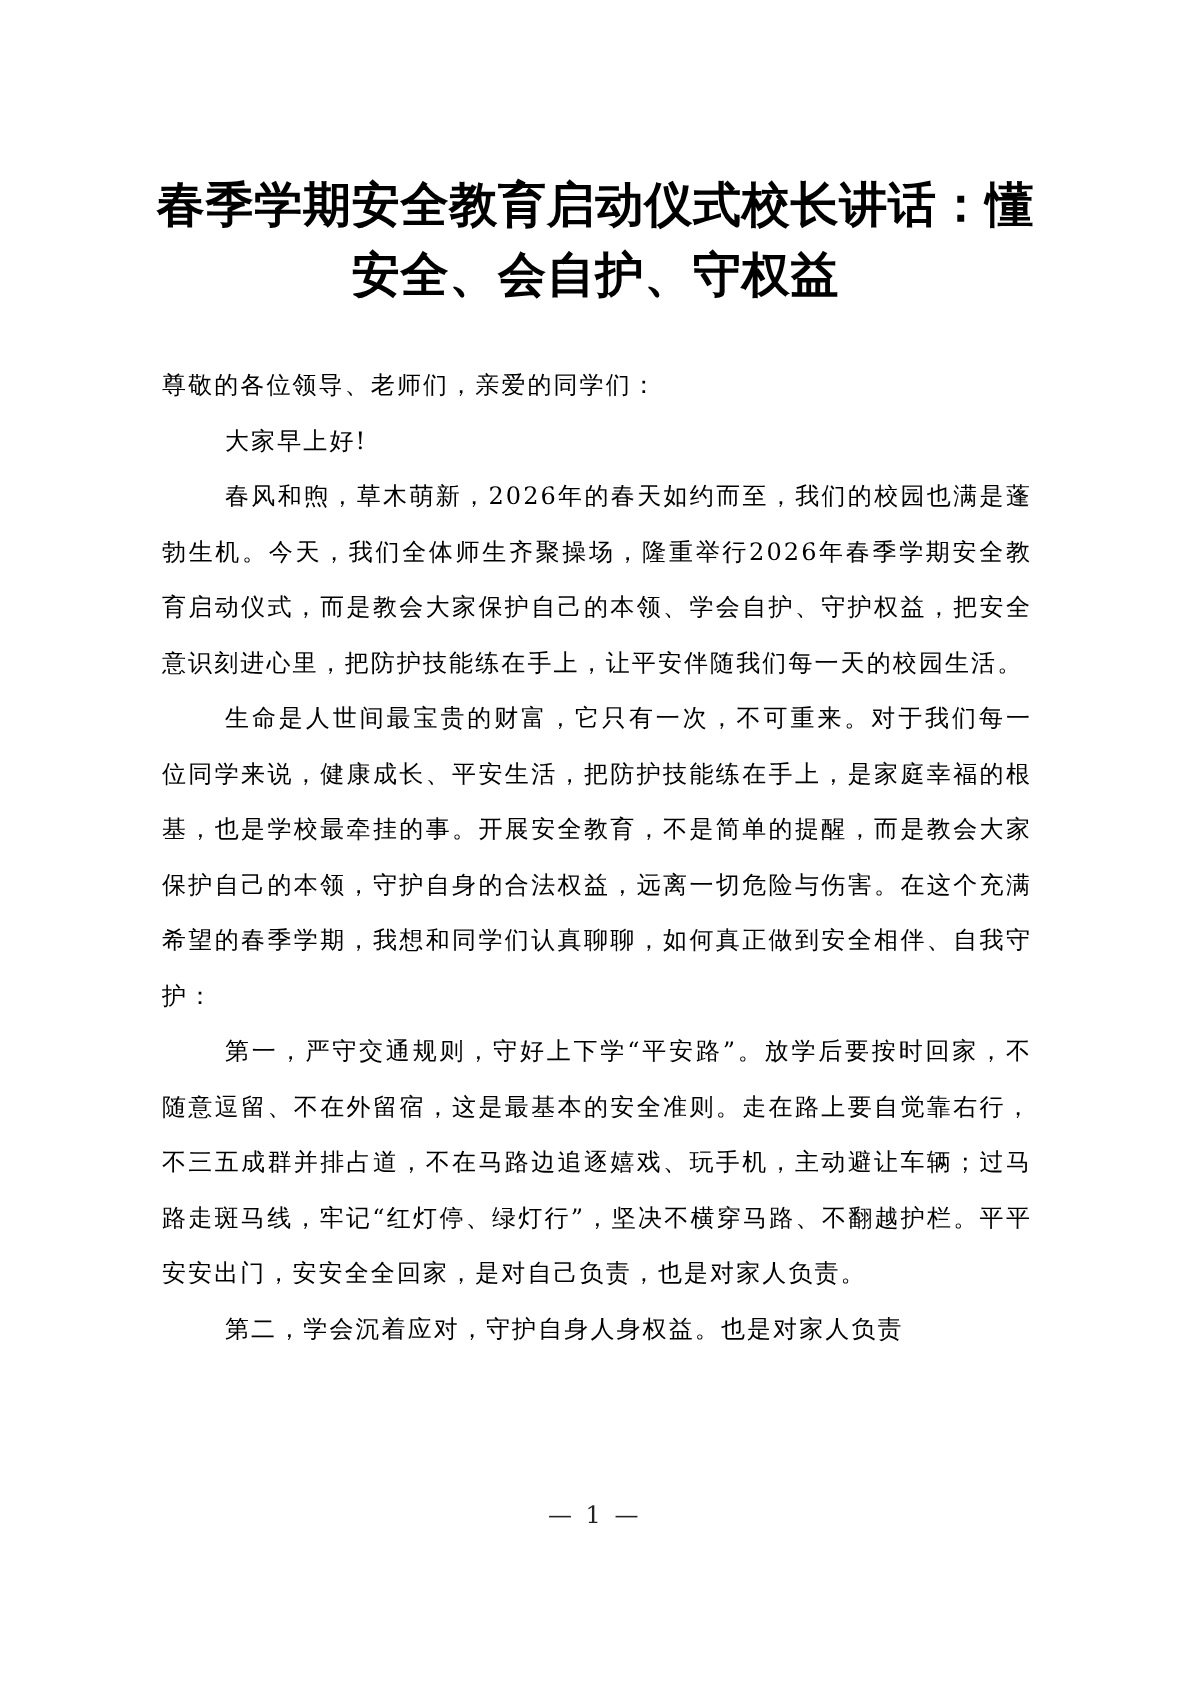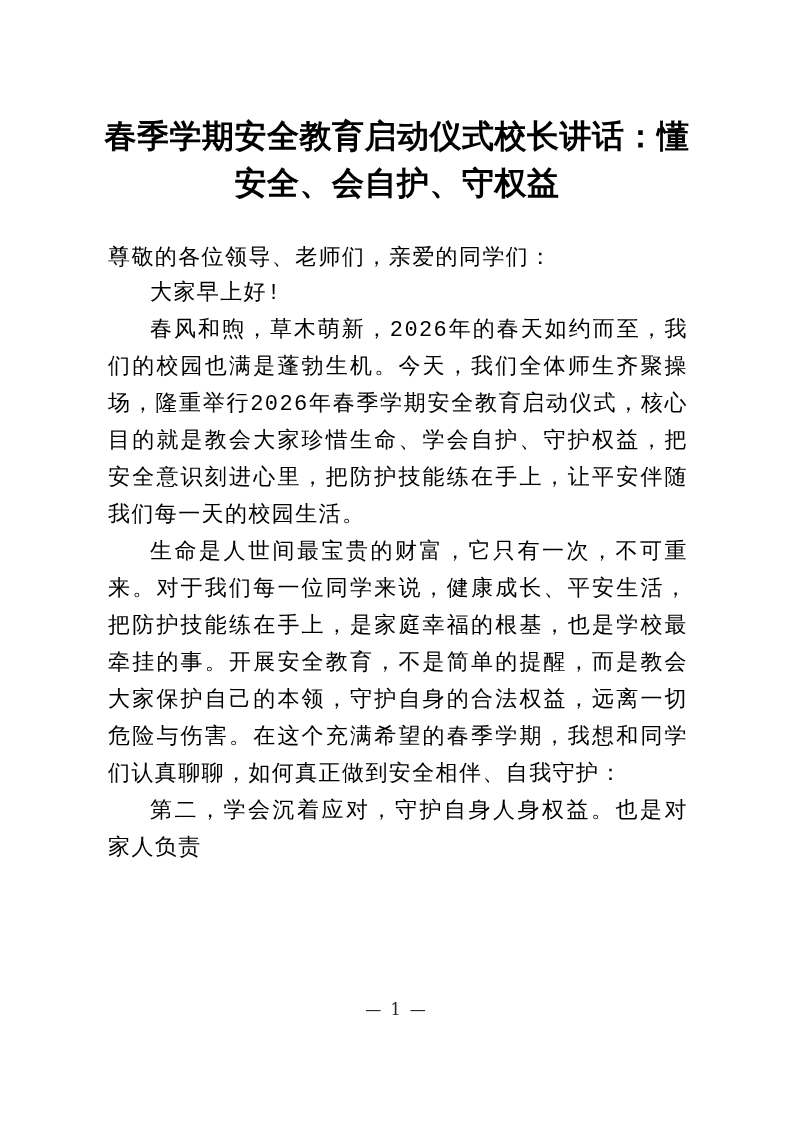--- a/index.html
+++ b/index.html
@@ -33,32 +33,31 @@
       line-height: 47px;
       letter-spacing: 0.5px;
       margin: 0;
     }
     .body {
       position: absolute;
       left: 108px;
       top: 238px;
       width: 580px;
       font-family: "DejaVu Serif", "Liberation Serif", serif;
-      font-size: 22px;
+      font-size: 16px;
       line-height: 37px;
       letter-spacing: 1.4px;
     }
     .body p {
       margin: 0;
       text-align: justify;
       text-align-last: left;
     }
     .body p.indent {
       text-indent: 42px;
-      font-family: Liberation Mono, monospace;
     }
     .footer {
       position: absolute;
       left: 0;
       top: 1000px;
       width: 793px;
       text-align: center;
       font-family: "DejaVu Serif", "Liberation Serif", serif;
       font-size: 16px;
       letter-spacing: 2px;
@@ -67,19 +66,20 @@
   </style>
 </head>
 <body>
 
 <div class="page">
   <h1 class="title">春季学期安全教育启动仪式校长讲话：懂安全、会自护、守权益</h1>
 
   <div class="body">
     <p>尊敬的各位领导、老师们，亲爱的同学们：</p>
     <p class="indent">大家早上好!</p>
-    <p class="indent">春风和煦，草木萌新，2026年的春天如约而至，我们的校园也满是蓬勃生机。今天，我们全体师生齐聚操场，隆重举行2026年春季学期安全教育启动仪式，核心目的就是教会大家珍惜生命、学会自护、守护权益，把安全意识刻进心里，把防护技能练在手上，让平安伴随我们每一天的校园生活。</p>
+    <p class="indent">春风和煦，草木萌新，2026年的春天如约而至，我们的校园也满是蓬勃生机。今天，我们全体师生齐聚操场，隆重举行2026年春季学期安全教育启动仪式，而是教会大家保护自己的本领、学会自护、守护权益，把安全意识刻进心里，把防护技能练在手上，让平安伴随我们每一天的校园生活。</p>
     <p class="indent">生命是人世间最宝贵的财富，它只有一次，不可重来。对于我们每一位同学来说，健康成长、平安生活，把防护技能练在手上，是家庭幸福的根基，也是学校最牵挂的事。开展安全教育，不是简单的提醒，而是教会大家保护自己的本领，守护自身的合法权益，远离一切危险与伤害。在这个充满希望的春季学期，我想和同学们认真聊聊，如何真正做到安全相伴、自我守护：</p>
+    <p class="indent">第一，严守交通规则，守好上下学“平安路”。放学后要按时回家，不随意逗留、不在外留宿，这是最基本的安全准则。走在路上要自觉靠右行，不三五成群并排占道，不在马路边追逐嬉戏、玩手机，主动避让车辆；过马路走斑马线，牢记“红灯停、绿灯行”，坚决不横穿马路、不翻越护栏。平平安安出门，安安全全回家，是对自己负责，也是对家人负责。</p>
     <p class="indent">第二，学会沉着应对，守护自身人身权益。也是对家人负责</p>
   </div>
 
   <div class="footer">— 1 —</div>
 </div>
 
 </body></html>

